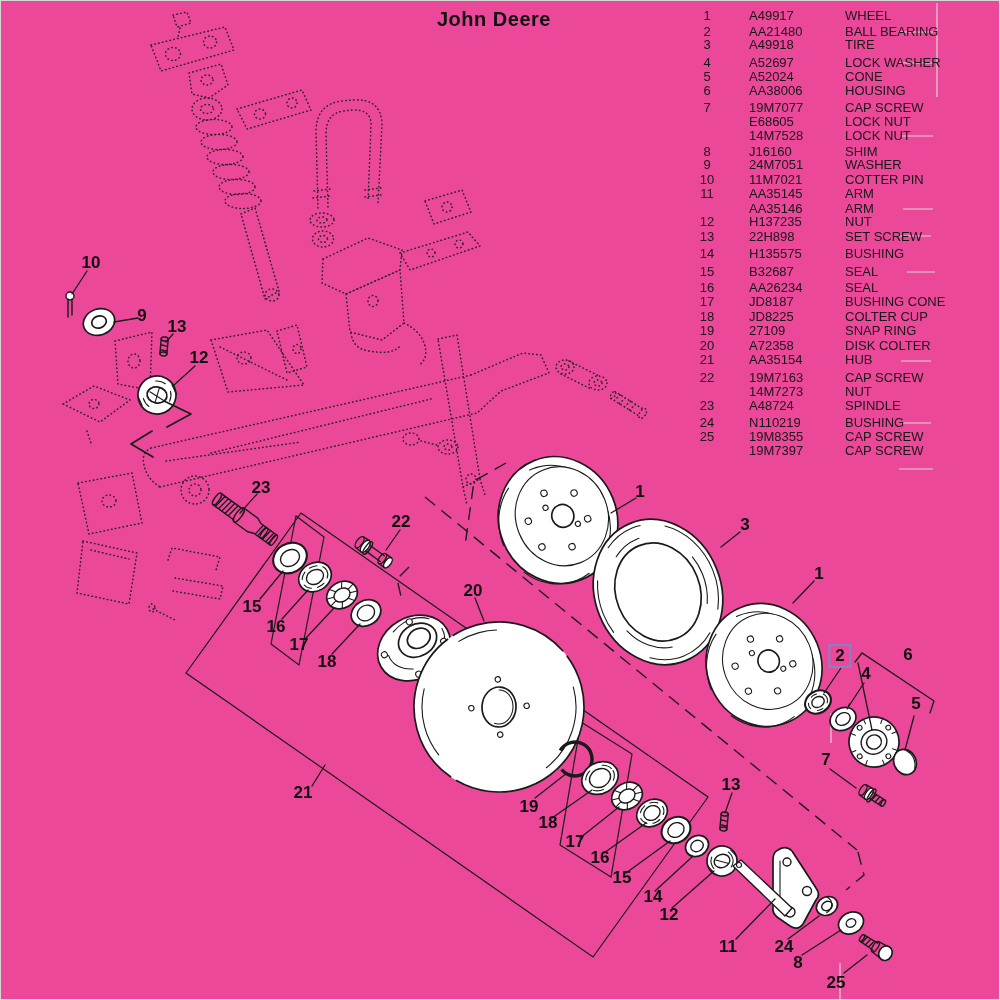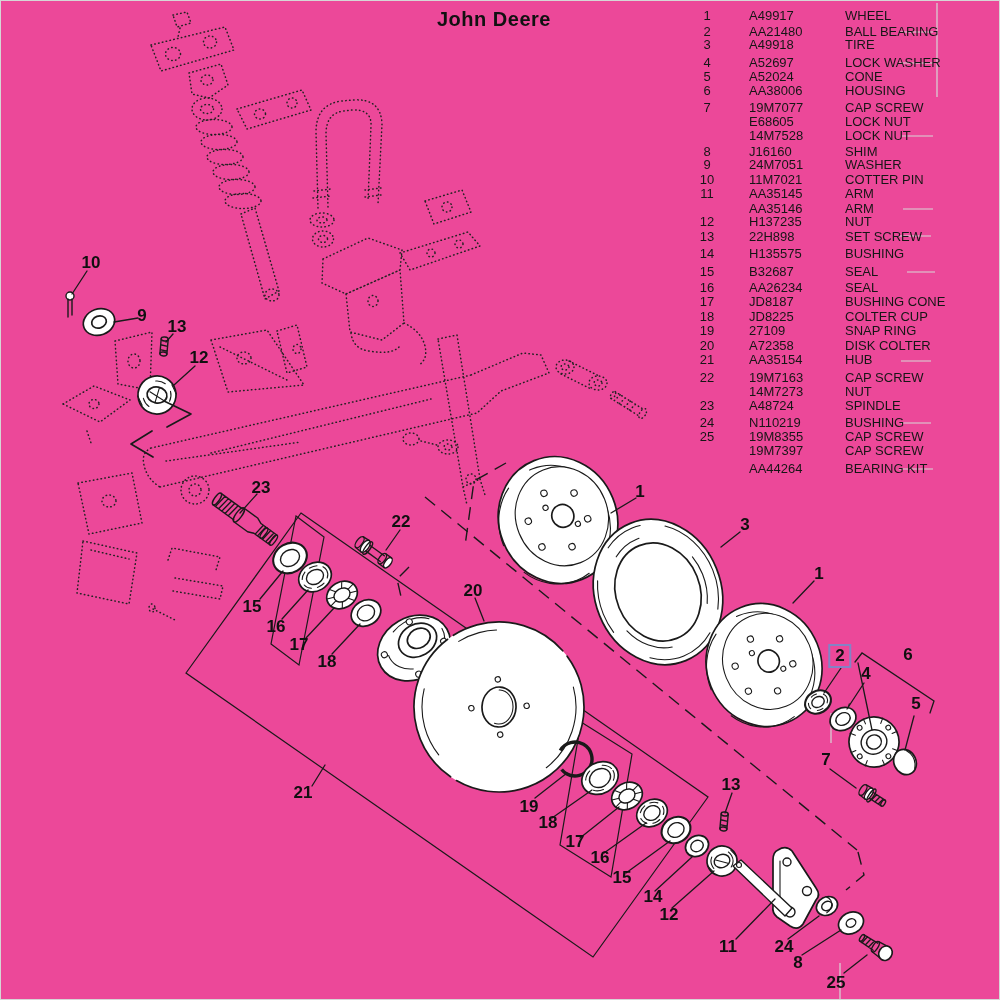--- a/index.html
+++ b/index.html
@@ -485,25 +485,20 @@
       <div class="prow" style="top: 428px;">
         <span class="c-num">25</span>
         <span class="c-part">19M8355</span>
         <span class="c-desc">CAP SCREW</span>
       </div>
       <div class="prow" style="top: 442px;">
         <span class="c-num"></span>
         <span class="c-part">19M7397</span>
         <span class="c-desc">CAP SCREW</span>
       </div>
-      <div class="prow" style="top: 460px;">
-        <span class="c-num"></span>
-        <span class="c-part">AA44264</span>
-        <span class="c-desc">BEARING KIT</span>
-      </div>
     </div>
 <div class="callayer">
       <div class="callout" style="left: 90px; top: 262px;">10</div>
       <div class="callout" style="left: 141px; top: 315px;">9</div>
       <div class="callout" style="left: 176px; top: 326px;">13</div>
       <div class="callout" style="left: 198px; top: 357px;">12</div>
       <div class="callout" style="left: 260px; top: 487px;">23</div>
       <div class="callout" style="left: 400px; top: 521px;">22</div>
       <div class="callout" style="left: 251px; top: 606px;">15</div>
       <div class="callout" style="left: 275px; top: 626px;">16</div>

